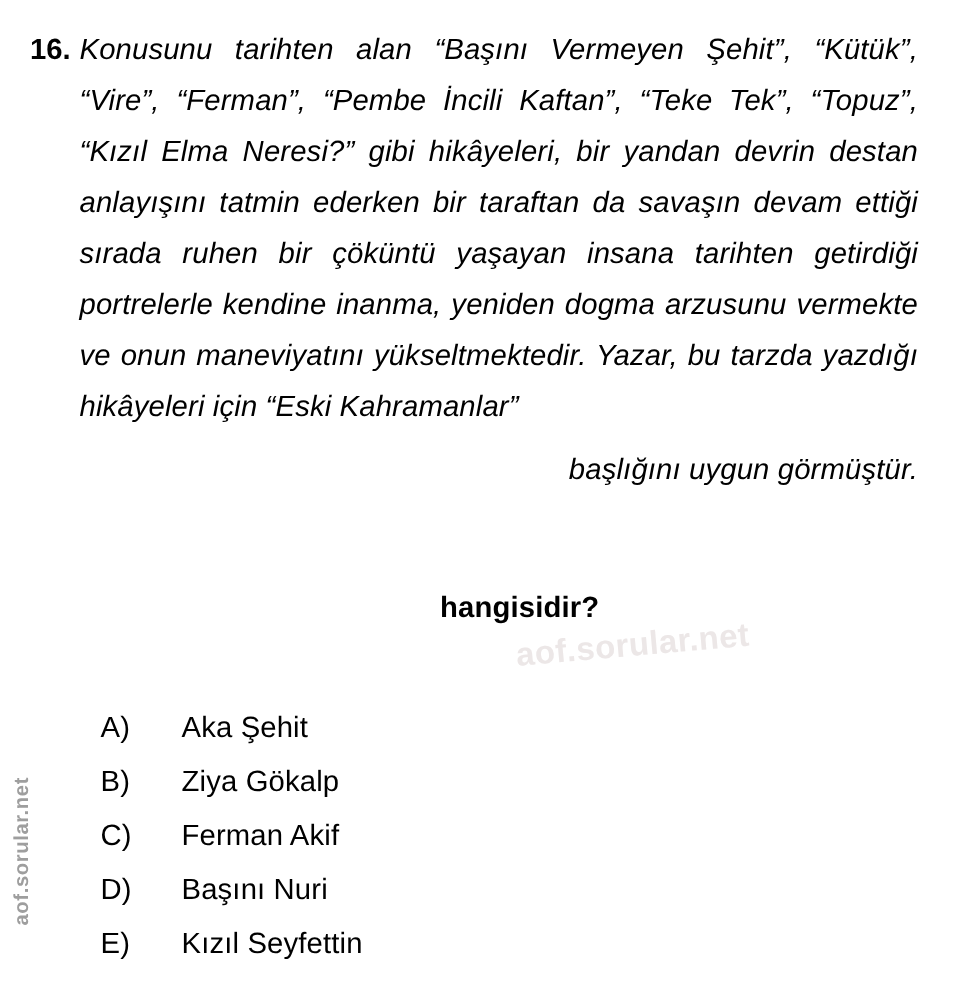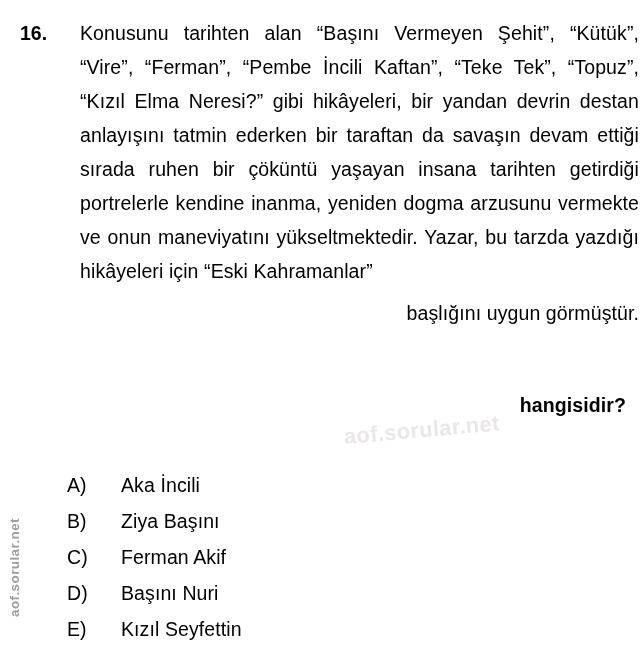--- a/index.html
+++ b/index.html
@@ -42,22 +42,23 @@
     left: 0;
     top: 0;
     width: 44px;
     font-size: 19.5px;
     font-weight: bold;
     line-height: 34px;
     letter-spacing: 0px;
   }
 
   .q-body {
-    margin-left: 60px;
+    margin-left: 33px;
     width: 559px;
+    font-style: italic;
   }
 
   .stem {
     font-size: 19.5px;
     line-height: 34px;
     text-align: justify;
     text-justify: inter-word;
     margin: 0;
     letter-spacing: 0.1px;
   }
@@ -79,21 +80,21 @@
     width: 559px;
     font-size: 19.5px;
     font-weight: bold;
     line-height: 31px;
     text-align: justify;
     text-justify: inter-word;
     letter-spacing: 0.1px;
   }
   .prompt .last-line {
     display: block;
-    text-align: right;
+    text-align: center;
   }
 
   
   .options {
     position: absolute;
     left: 67px;
     top: 467px;
     width: 500px;
   }
   .option {
@@ -165,26 +166,26 @@
   </div>
 
   <div class="prompt">
     <span class="last-line">hangisidir?</span>
   </div>
 
   <div class="options">
 
     <div class="option">
       <span class="option-letter">A)</span>
-      <span class="option-text">Aka İncili</span>
+      <span class="option-text">Aka Şehit</span>
     </div>
 
     <div class="option">
       <span class="option-letter">B)</span>
-      <span class="option-text">Ziya Başını</span>
+      <span class="option-text">Ziya Gökalp</span>
     </div>
 
     <div class="option">
       <span class="option-letter">C)</span>
       <span class="option-text">Ferman Akif</span>
     </div>
 
     <div class="option">
       <span class="option-letter">D)</span>
       <span class="option-text">Başını Nuri</span>

